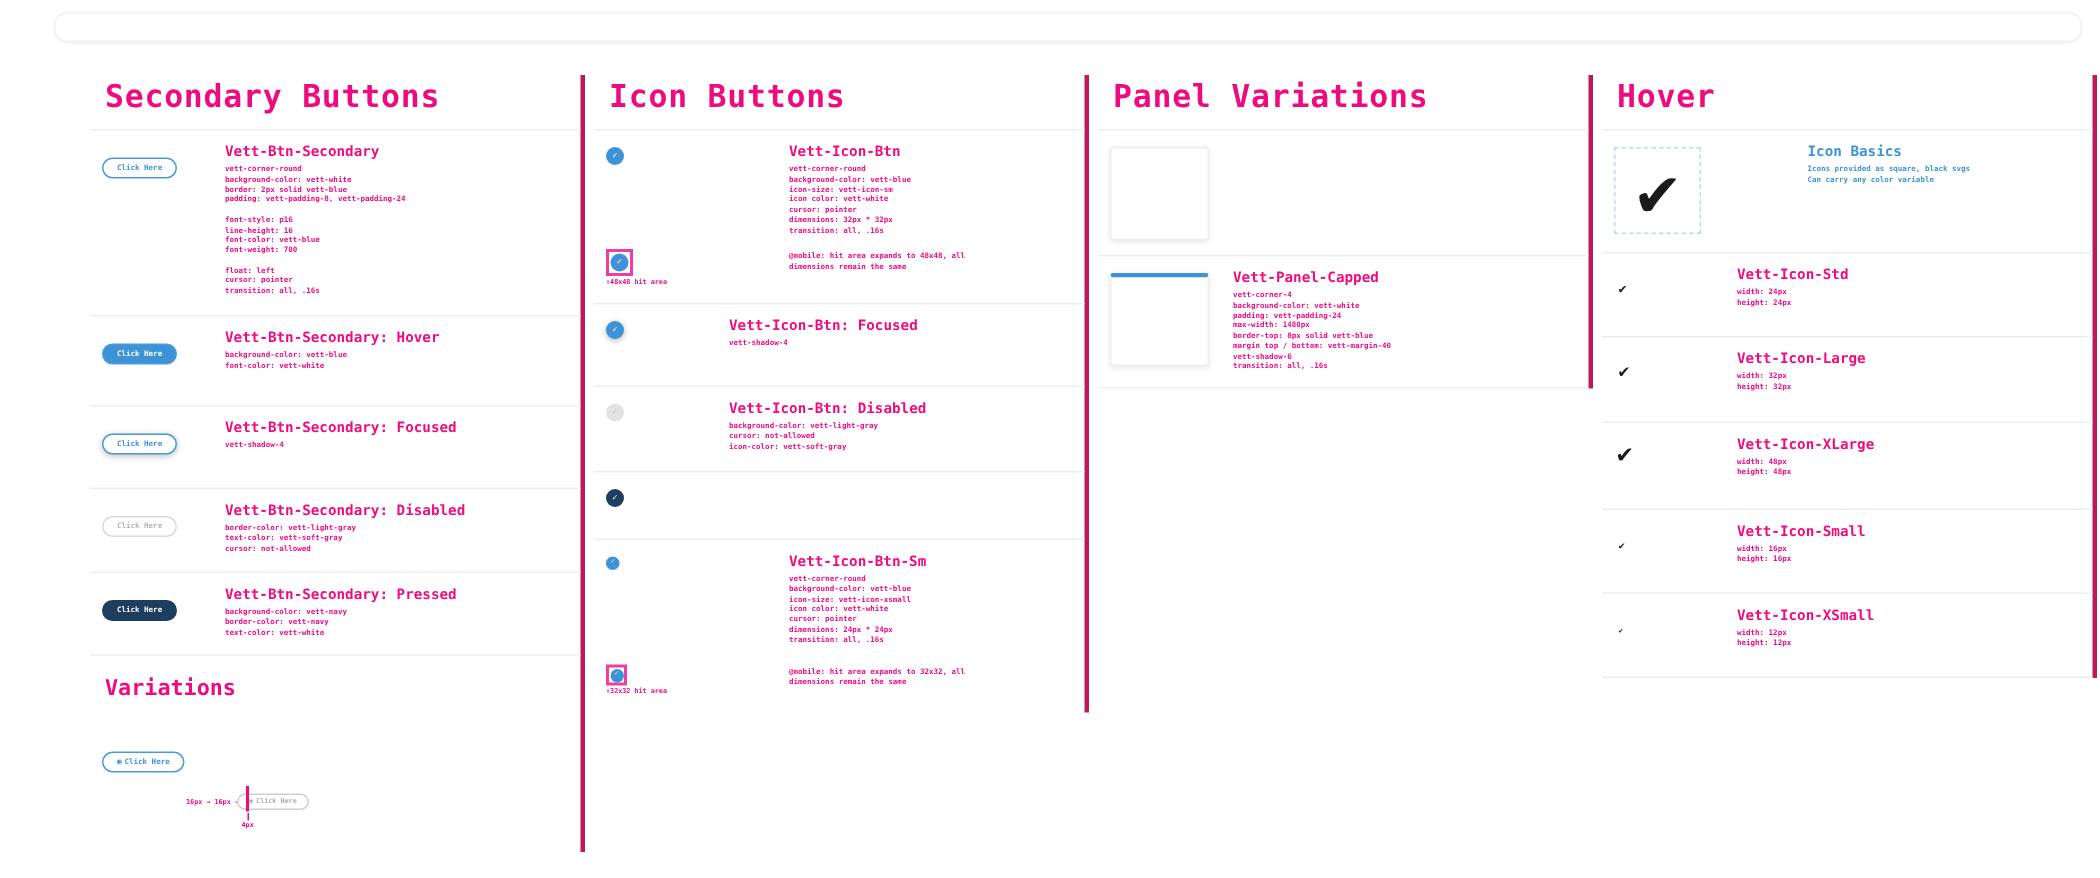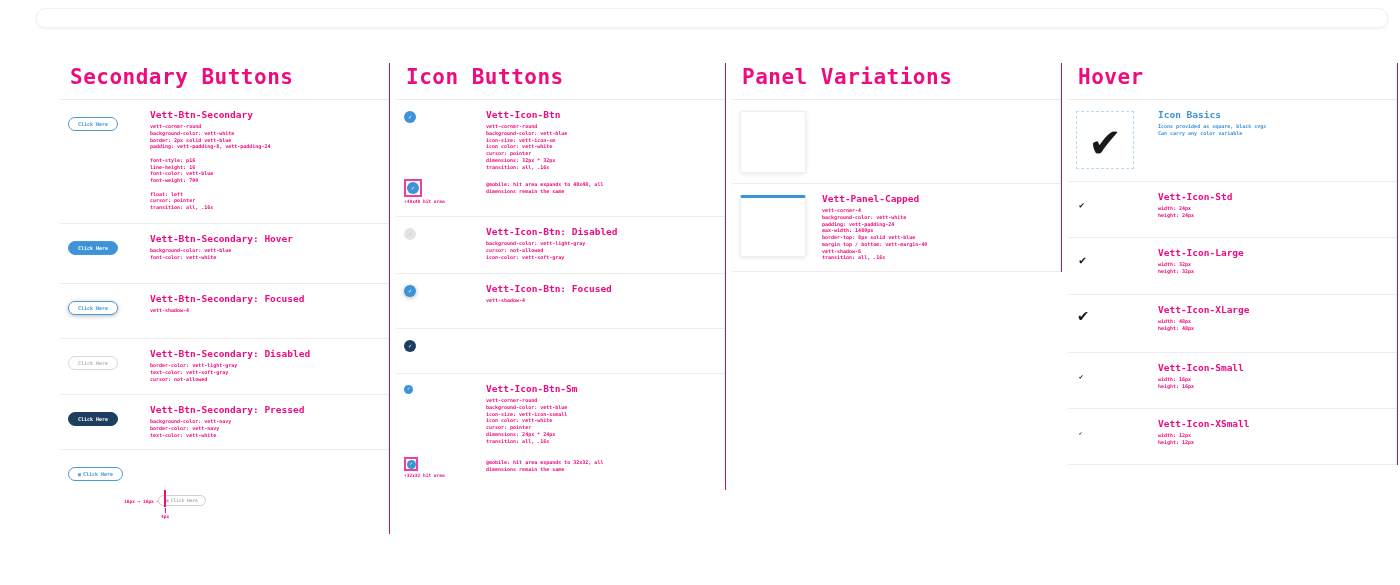--- a/index.html
+++ b/index.html
@@ -4,33 +4,33 @@
 <style>
   * { margin:0; padding:0; box-sizing:border-box; }
   html,body { width:1400px; height:585px; background:#ffffff; overflow:hidden;
               font-family:"DejaVu Sans Mono", monospace; }
   .page { position:relative; width:1400px; height:585px; background:#fff; }
 
   .top-bar { position:absolute; left:36px; top:8px; width:1352px; height:20px;
              background:#fff; border-radius:9px; border:1px solid #f1f1f1;
              box-shadow:0 1px 3px rgba(0,0,0,.06); }
 
-  .col { position:absolute; top:63px; width:330px; border-right:1px solid #be185d; background:#fff; }
+  .col { position:absolute; top:50px; width:330px; border-right:3px solid #be185d; background:#fff; }
   .col-title-wrap { border-bottom:1px solid #ededed; padding:2px 0 10px 10px; }
   .col-title { font-size:21px; font-weight:bold; color:#ee0b7f; letter-spacing:.5px; }
 
   .row { display:flex; border-bottom:1px solid #ededed; padding:9px 0; }
   .row.stack { display:block; }
   .row.noborder { border-bottom:none; }
-  .flexline { display:flex; }
+  .flexline { display:flex;gap:40px; }
   .sample { width:90px; flex:none; padding-left:8px; padding-top:2px; }
   .info { flex:1; padding-right:6px; }
   .row-title { font-size:9.5px; font-weight:bold; color:#ee0b7f; margin-bottom:3px; white-space:nowrap; }
   .specs { font-size:5px; font-weight:bold; color:#ee0b7f; line-height:1.35; white-space:pre-line; }
-  .blue-text { color:#3e93d8 !important; }
+  .blue-text { color:#3e93d8 !important;margin-left:47px; }
   .sub-title { font-size:14.5px; font-weight:bold; color:#ee0b7f; padding:14px 0 16px 10px; }
 
   
   .pill { display:inline-block; font-family:inherit; font-size:5px; font-weight:bold;
           padding:3px 9px; border:1px solid #4a99d8; border-radius:8px;
           color:#3e93d8; background:#fff; cursor:pointer; white-space:nowrap; }
   .pill.hover    { background:#3e93d8; color:#fff; }
   .pill.focused  { box-shadow:0 1px 4px rgba(0,0,0,.28); }
   .pill.disabled { border-color:#d9d9d9; color:#b5b5b5; }
   .pill.pressed  { background:#1d3e5e; border-color:#1d3e5e; color:#fff; }
@@ -152,20 +152,21 @@
         <button class="pill pressed">Click Here</button>
       </div>
       <div class="info">
         <div class="row-title">Vett-Btn-Secondary: Pressed</div>
         <div class="specs">background-color: vett-navy
 border-color: vett-navy
 text-color: vett-white</div>
       </div>
     </div>
 
+    <div class="sub-title">Variations</div>
 
     <div class="row stack noborder">
       <div class="flexline">
         <div class="sample">
           <button class="pill">
             <span class="pill-icon">▣</span><span>Click Here</span>
           </button>
         </div>
       </div>
       <div class="diagram">
@@ -213,43 +214,43 @@
           </div>
         </div>
         <div class="info">
           <div class="specs">@mobile: hit area expands to 48x48, all
 dimensions remain the same</div>
         </div>
       </div>
     </div>
 
 
+    <div class="row" style="min-height:55px">
+      <div class="sample">
+        <button class="icnbtn focused">
+            <span>✓</span>
+          </button>
+      </div>
+      <div class="info">
+        <div class="row-title">Vett-Icon-Btn: Focused</div>
+        <div class="specs">vett-shadow-4</div>
+      </div>
+    </div>
+
     <div class="row" style="min-height:57px">
       <div class="sample">
         <button class="icnbtn disabled">
             <span>✓</span>
           </button>
       </div>
       <div class="info">
         <div class="row-title">Vett-Icon-Btn: Disabled</div>
         <div class="specs">background-color: vett-light-gray
 cursor: not-allowed
 icon-color: vett-soft-gray</div>
-      </div>
-    </div>
-
-    <div class="row" style="min-height:55px">
-      <div class="sample">
-        <button class="icnbtn focused">
-            <span>✓</span>
-          </button>
-      </div>
-      <div class="info">
-        <div class="row-title">Vett-Icon-Btn: Focused</div>
-        <div class="specs">vett-shadow-4</div>
       </div>
     </div>
 
     <div class="row" style="min-height:45px">
       <div class="sample">
         <button class="icnbtn pressed">
             <span>✓</span>
           </button>
       </div>
     </div>

